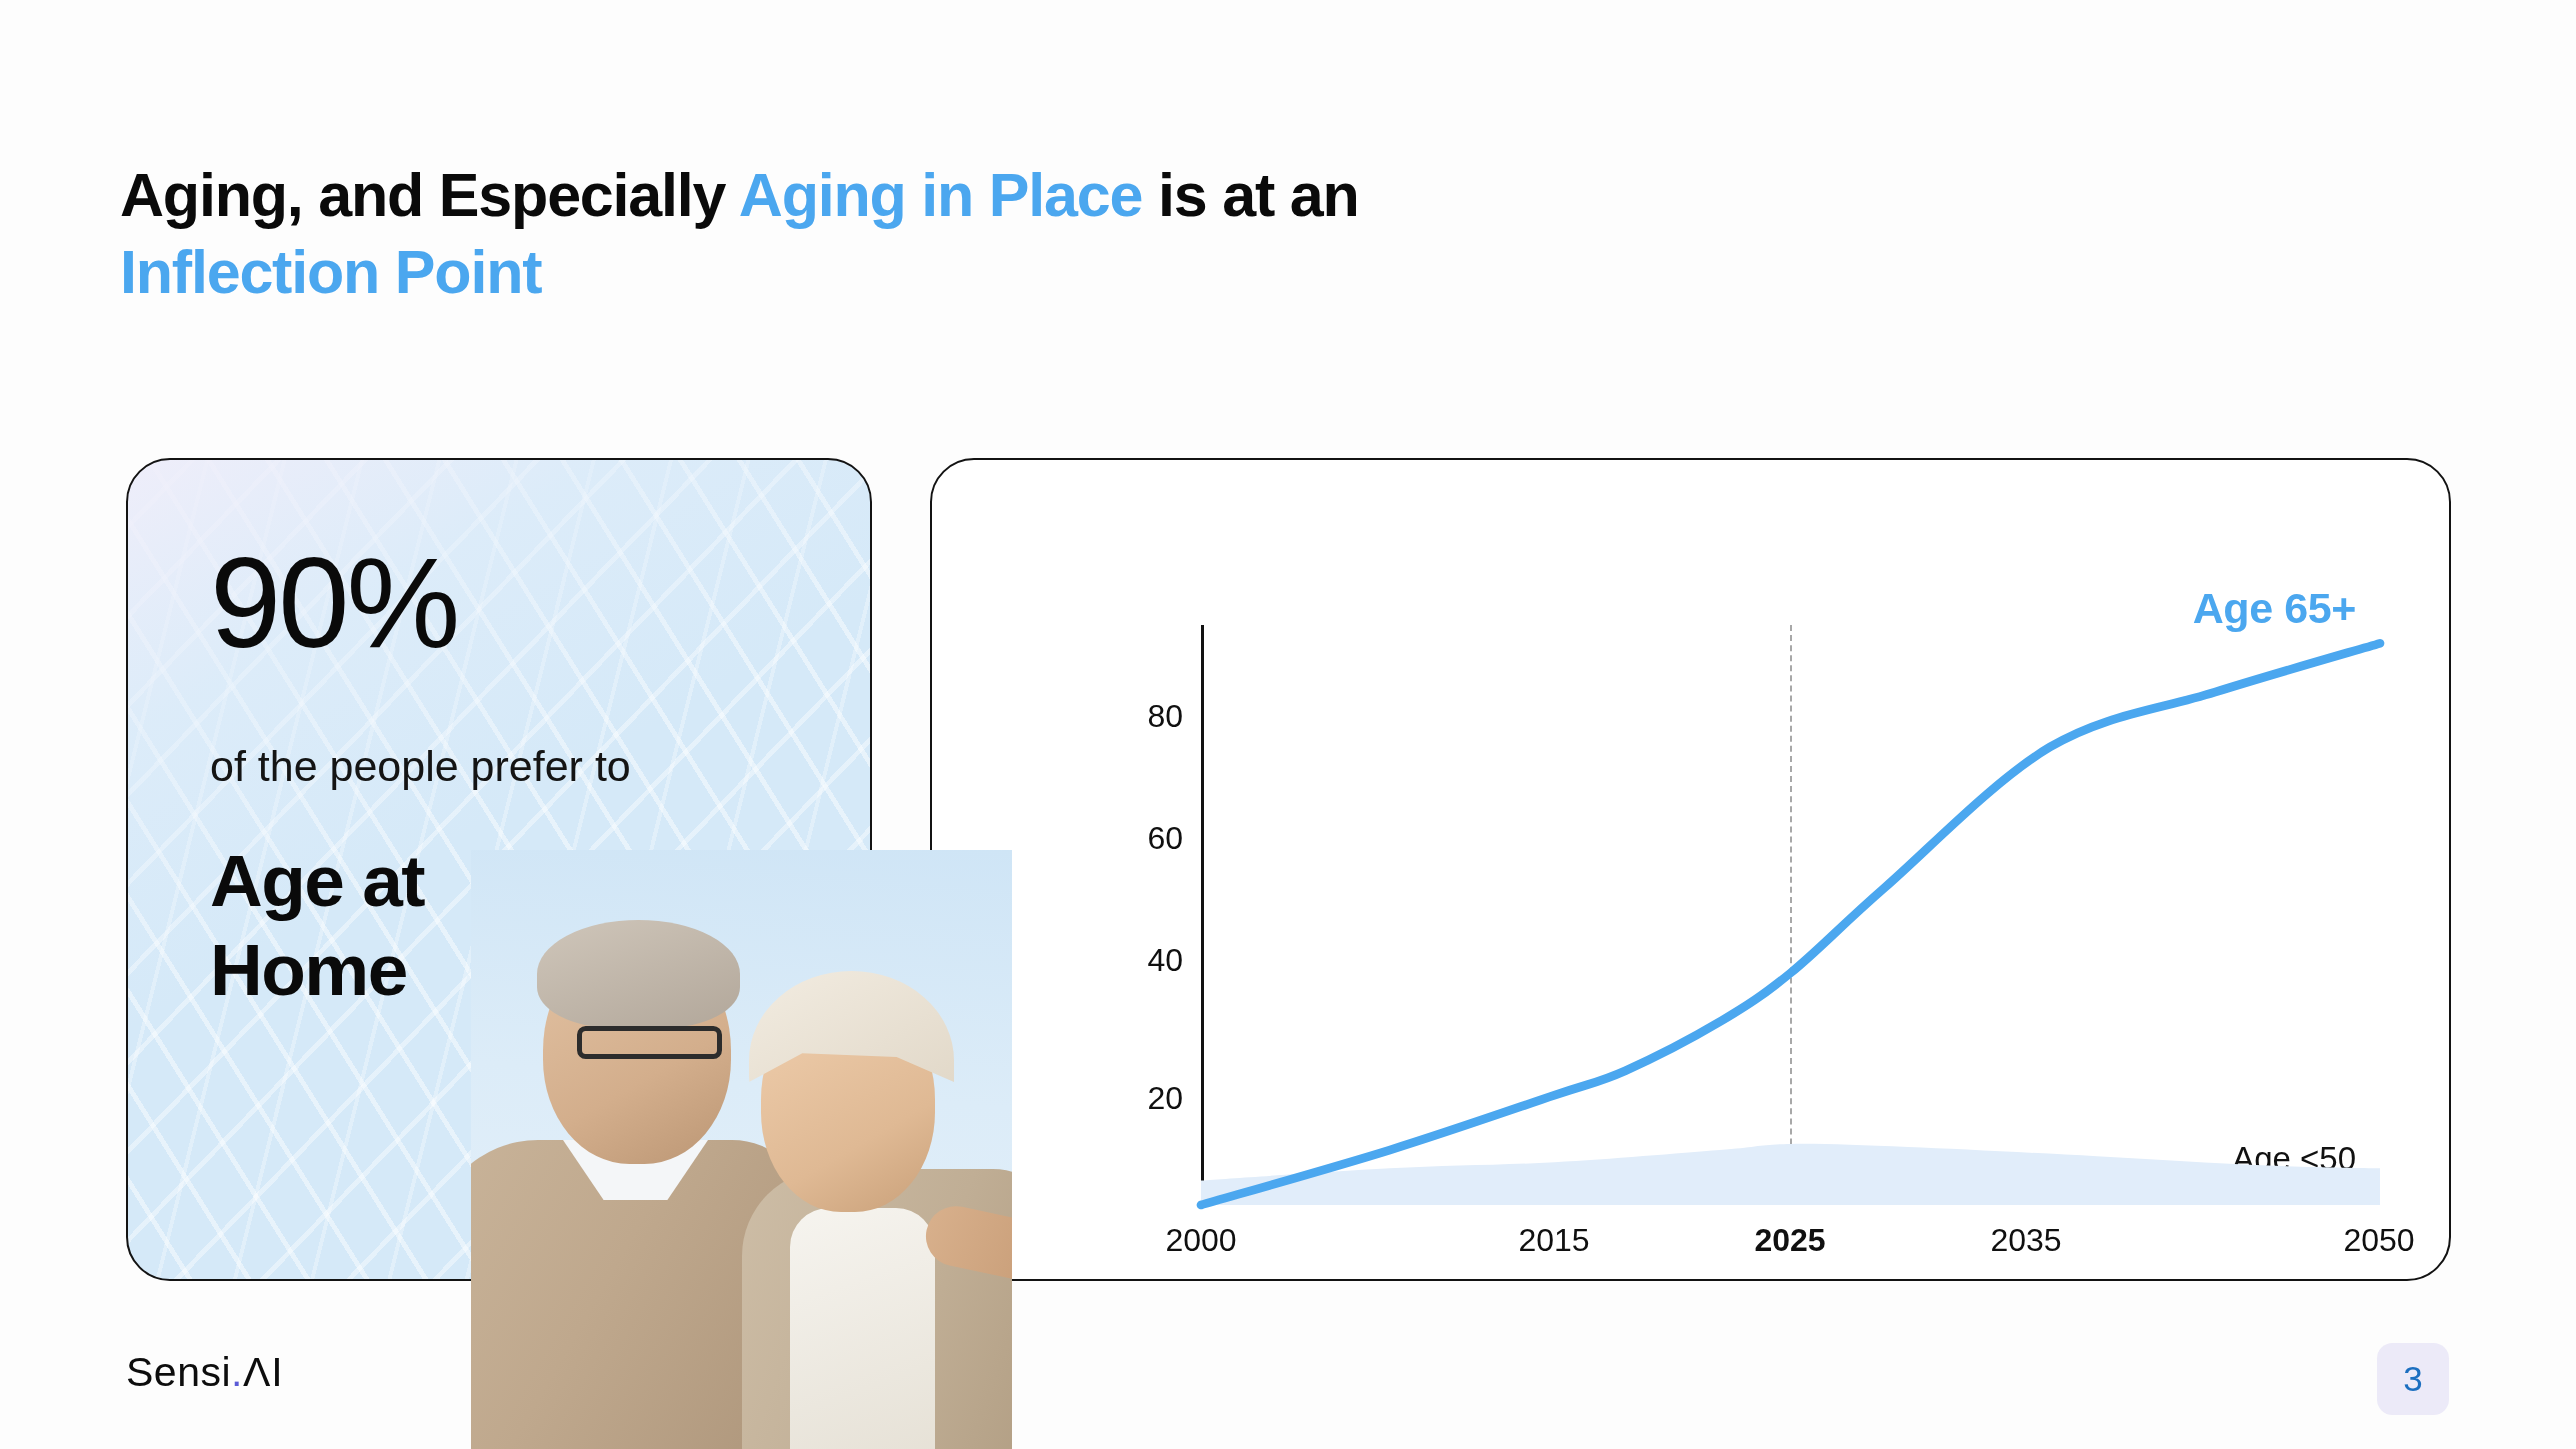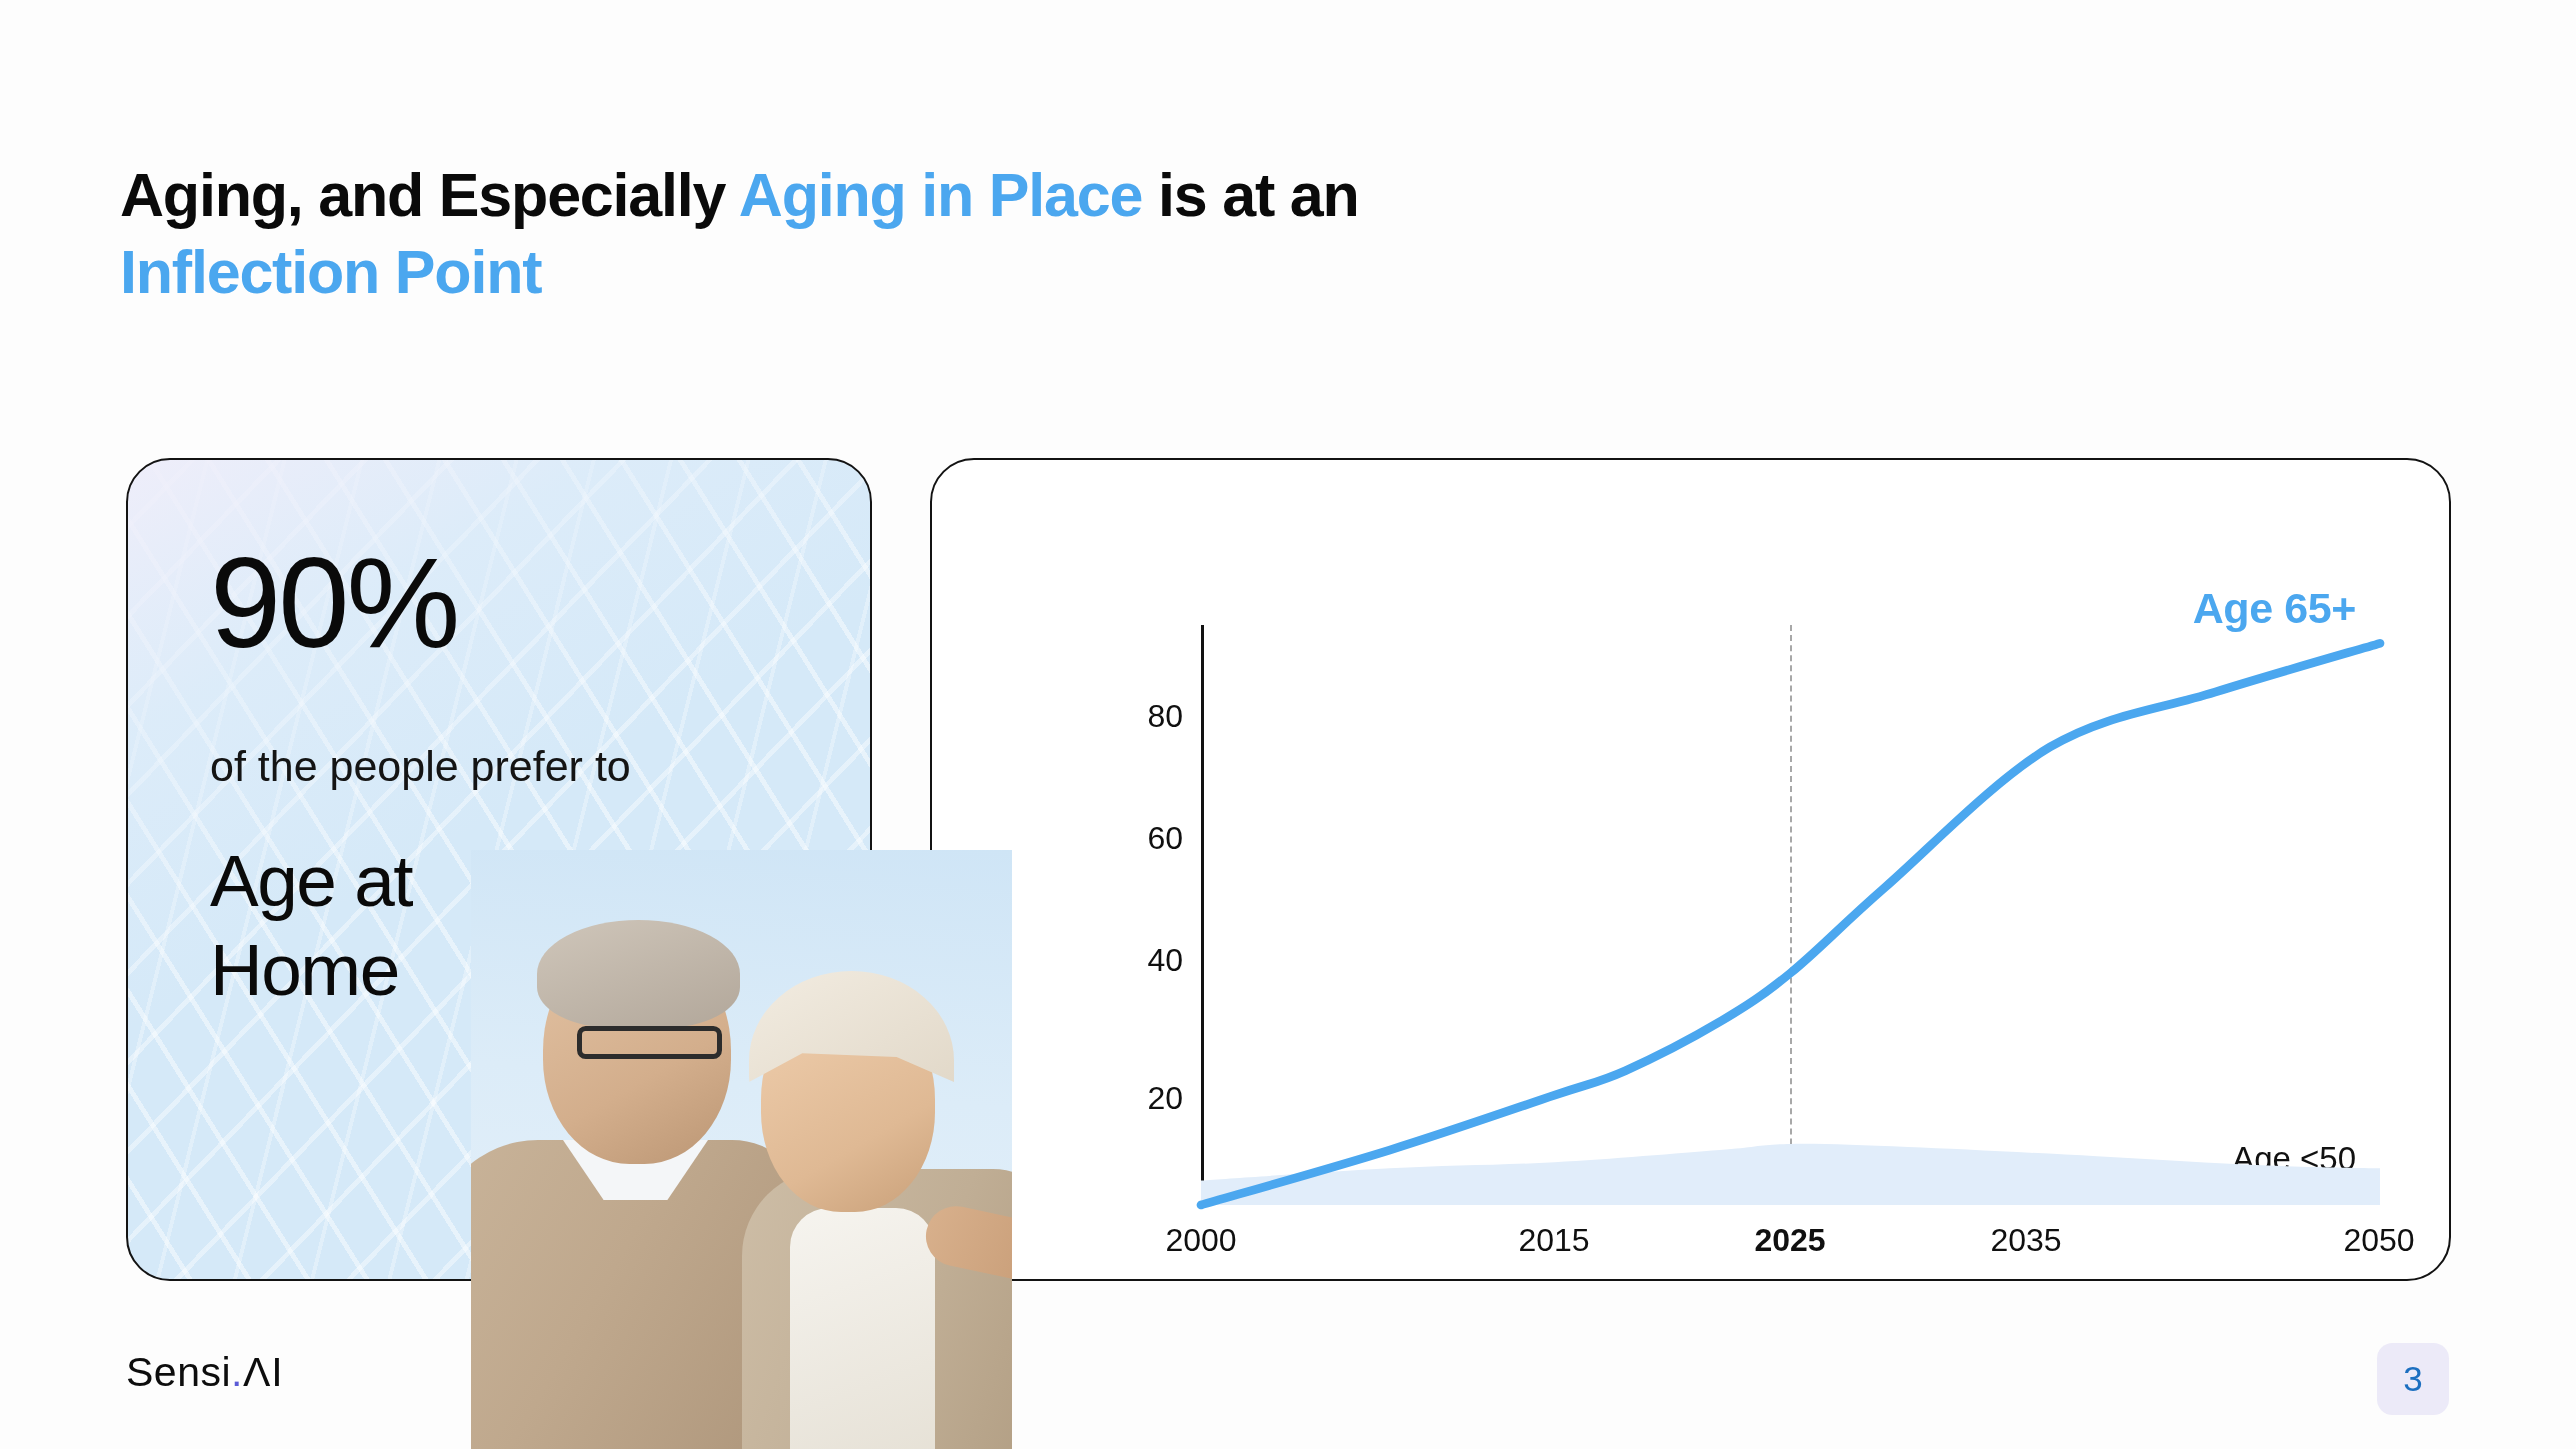--- a/index.html
+++ b/index.html
@@ -63,21 +63,21 @@
   .stat-sub {
     margin-top:74px;
     font-size:43px;
     font-weight:400;
     line-height:1.2;
     color:#141414;
   }
   .stat-emph {
     margin-top:43px;
     font-size:73px;
-    font-weight:400;
+    font-weight:700;
     line-height:1.22;
     letter-spacing:-1.5px;
     color:#0a0a0a;
     max-width:348px;
   }
 
   
   .photo {
     position:absolute;
     left:471px; top:850px;

